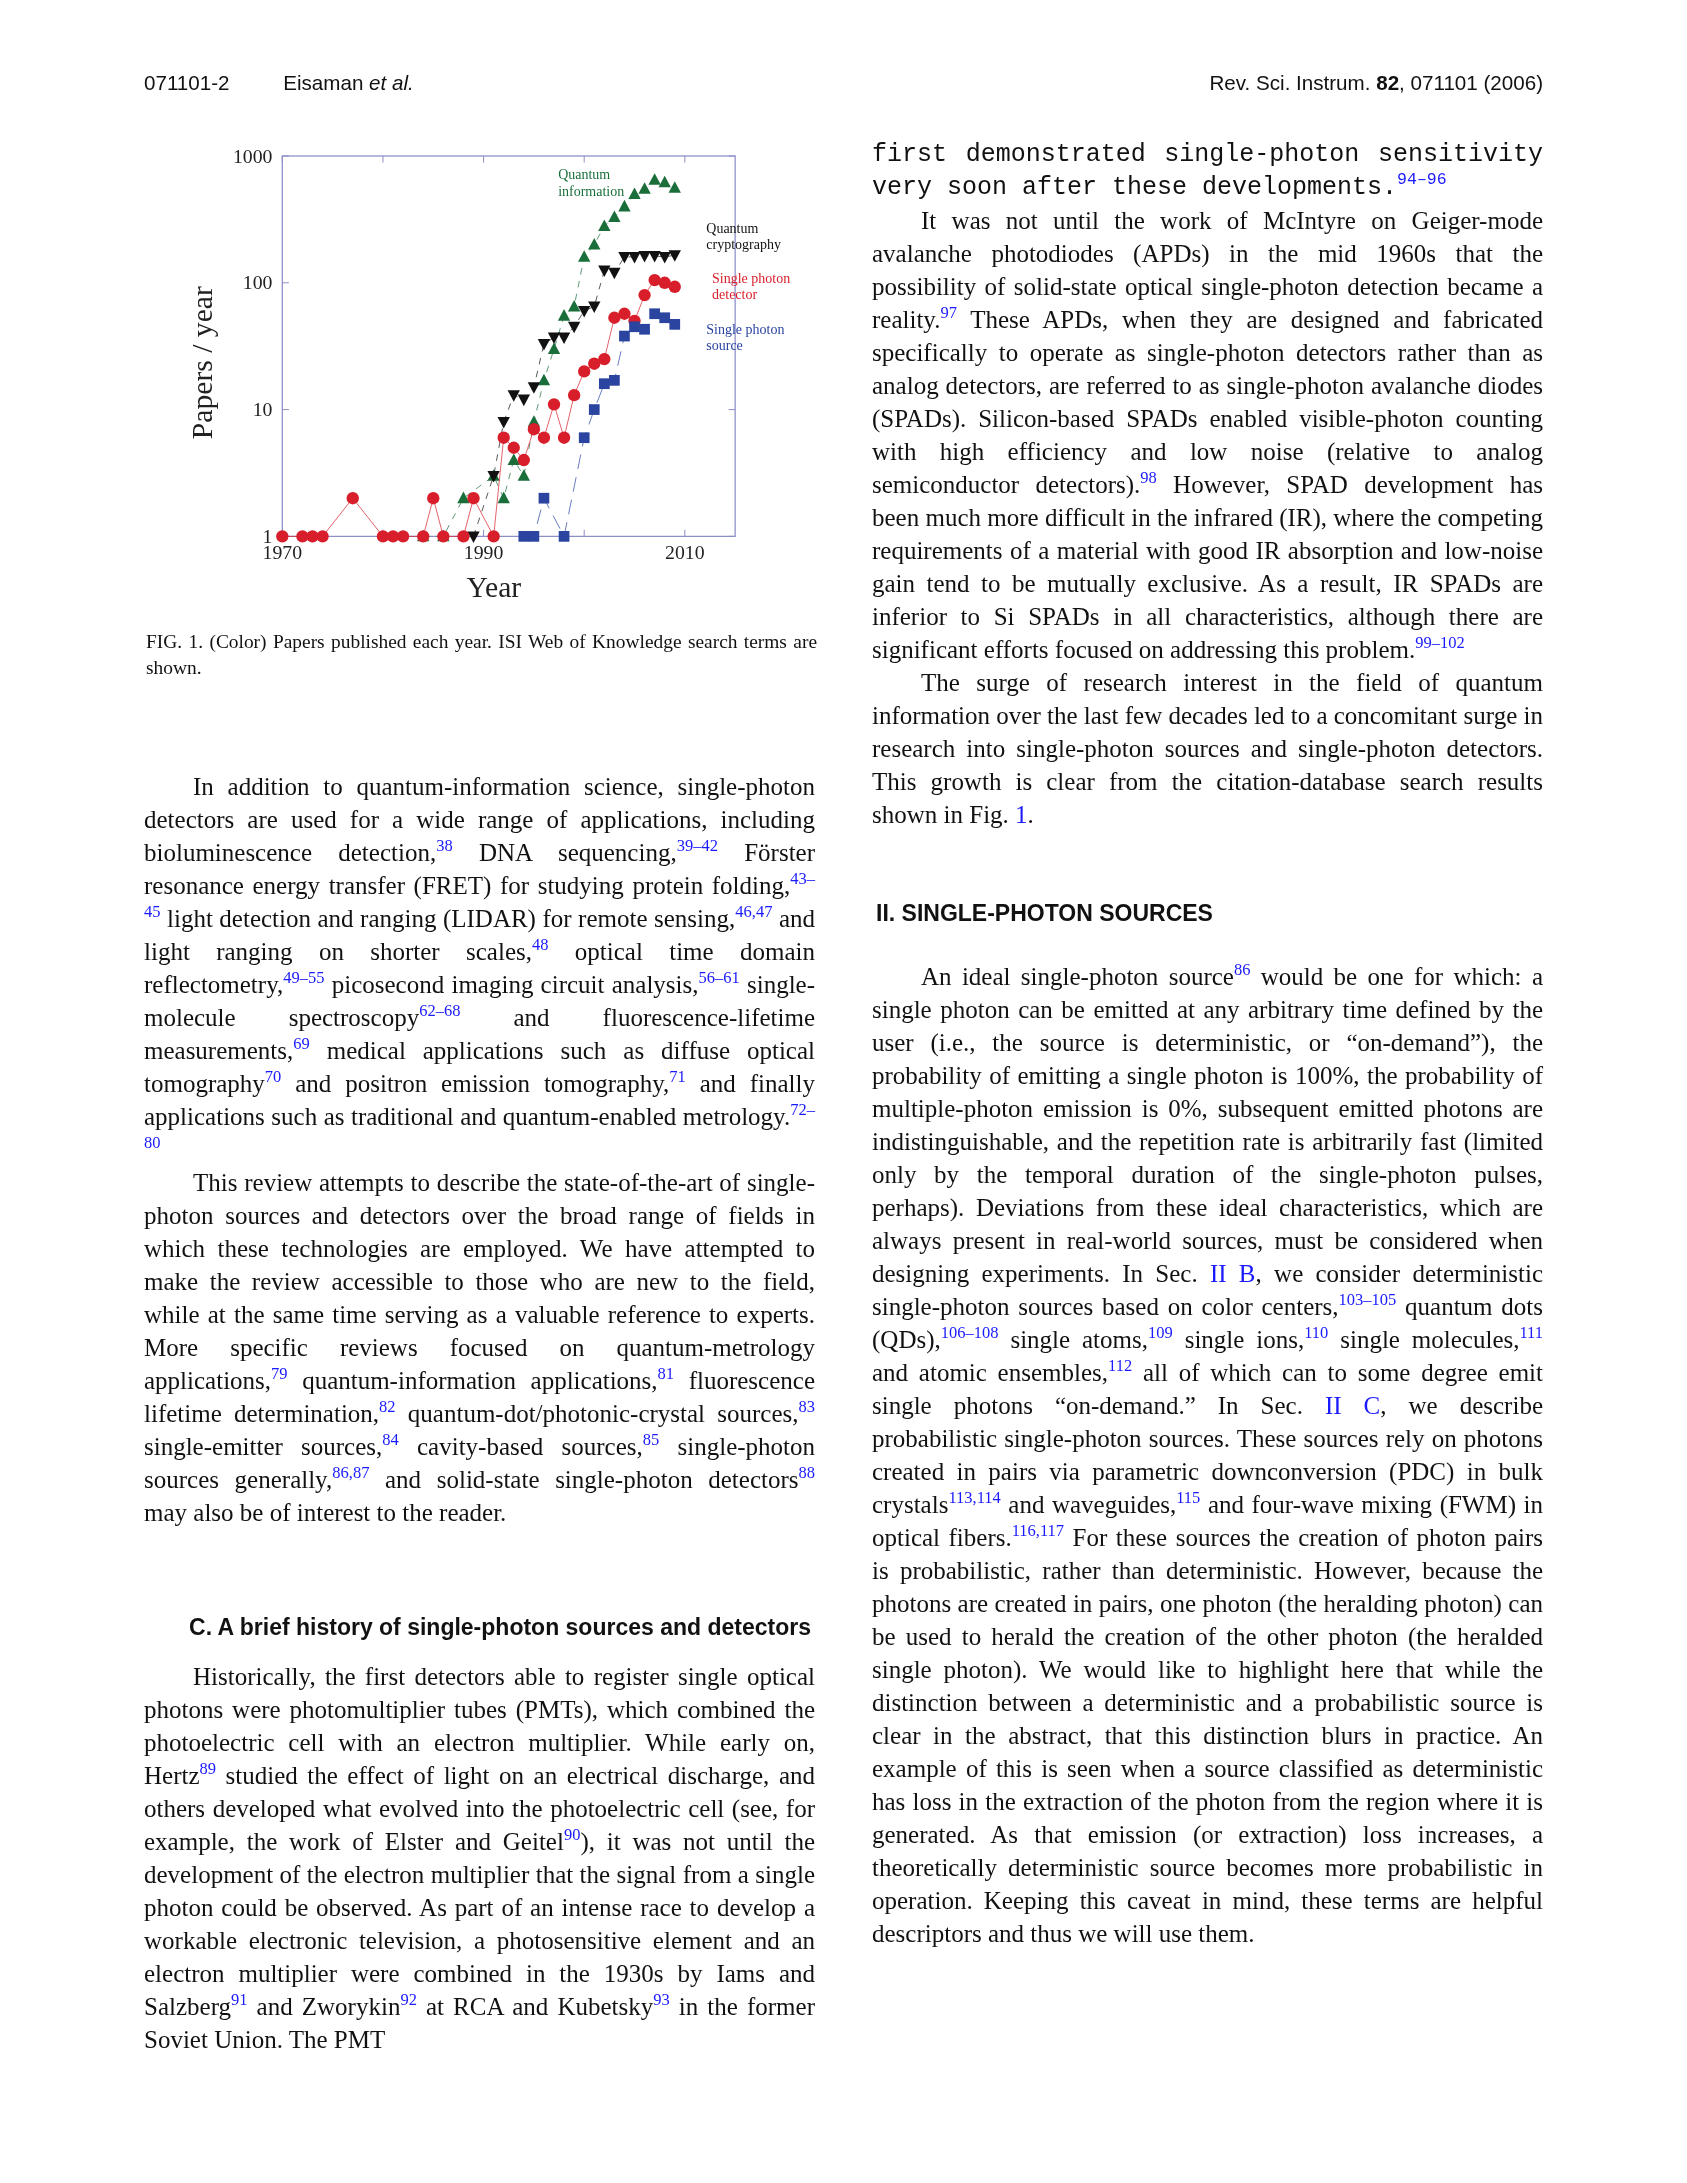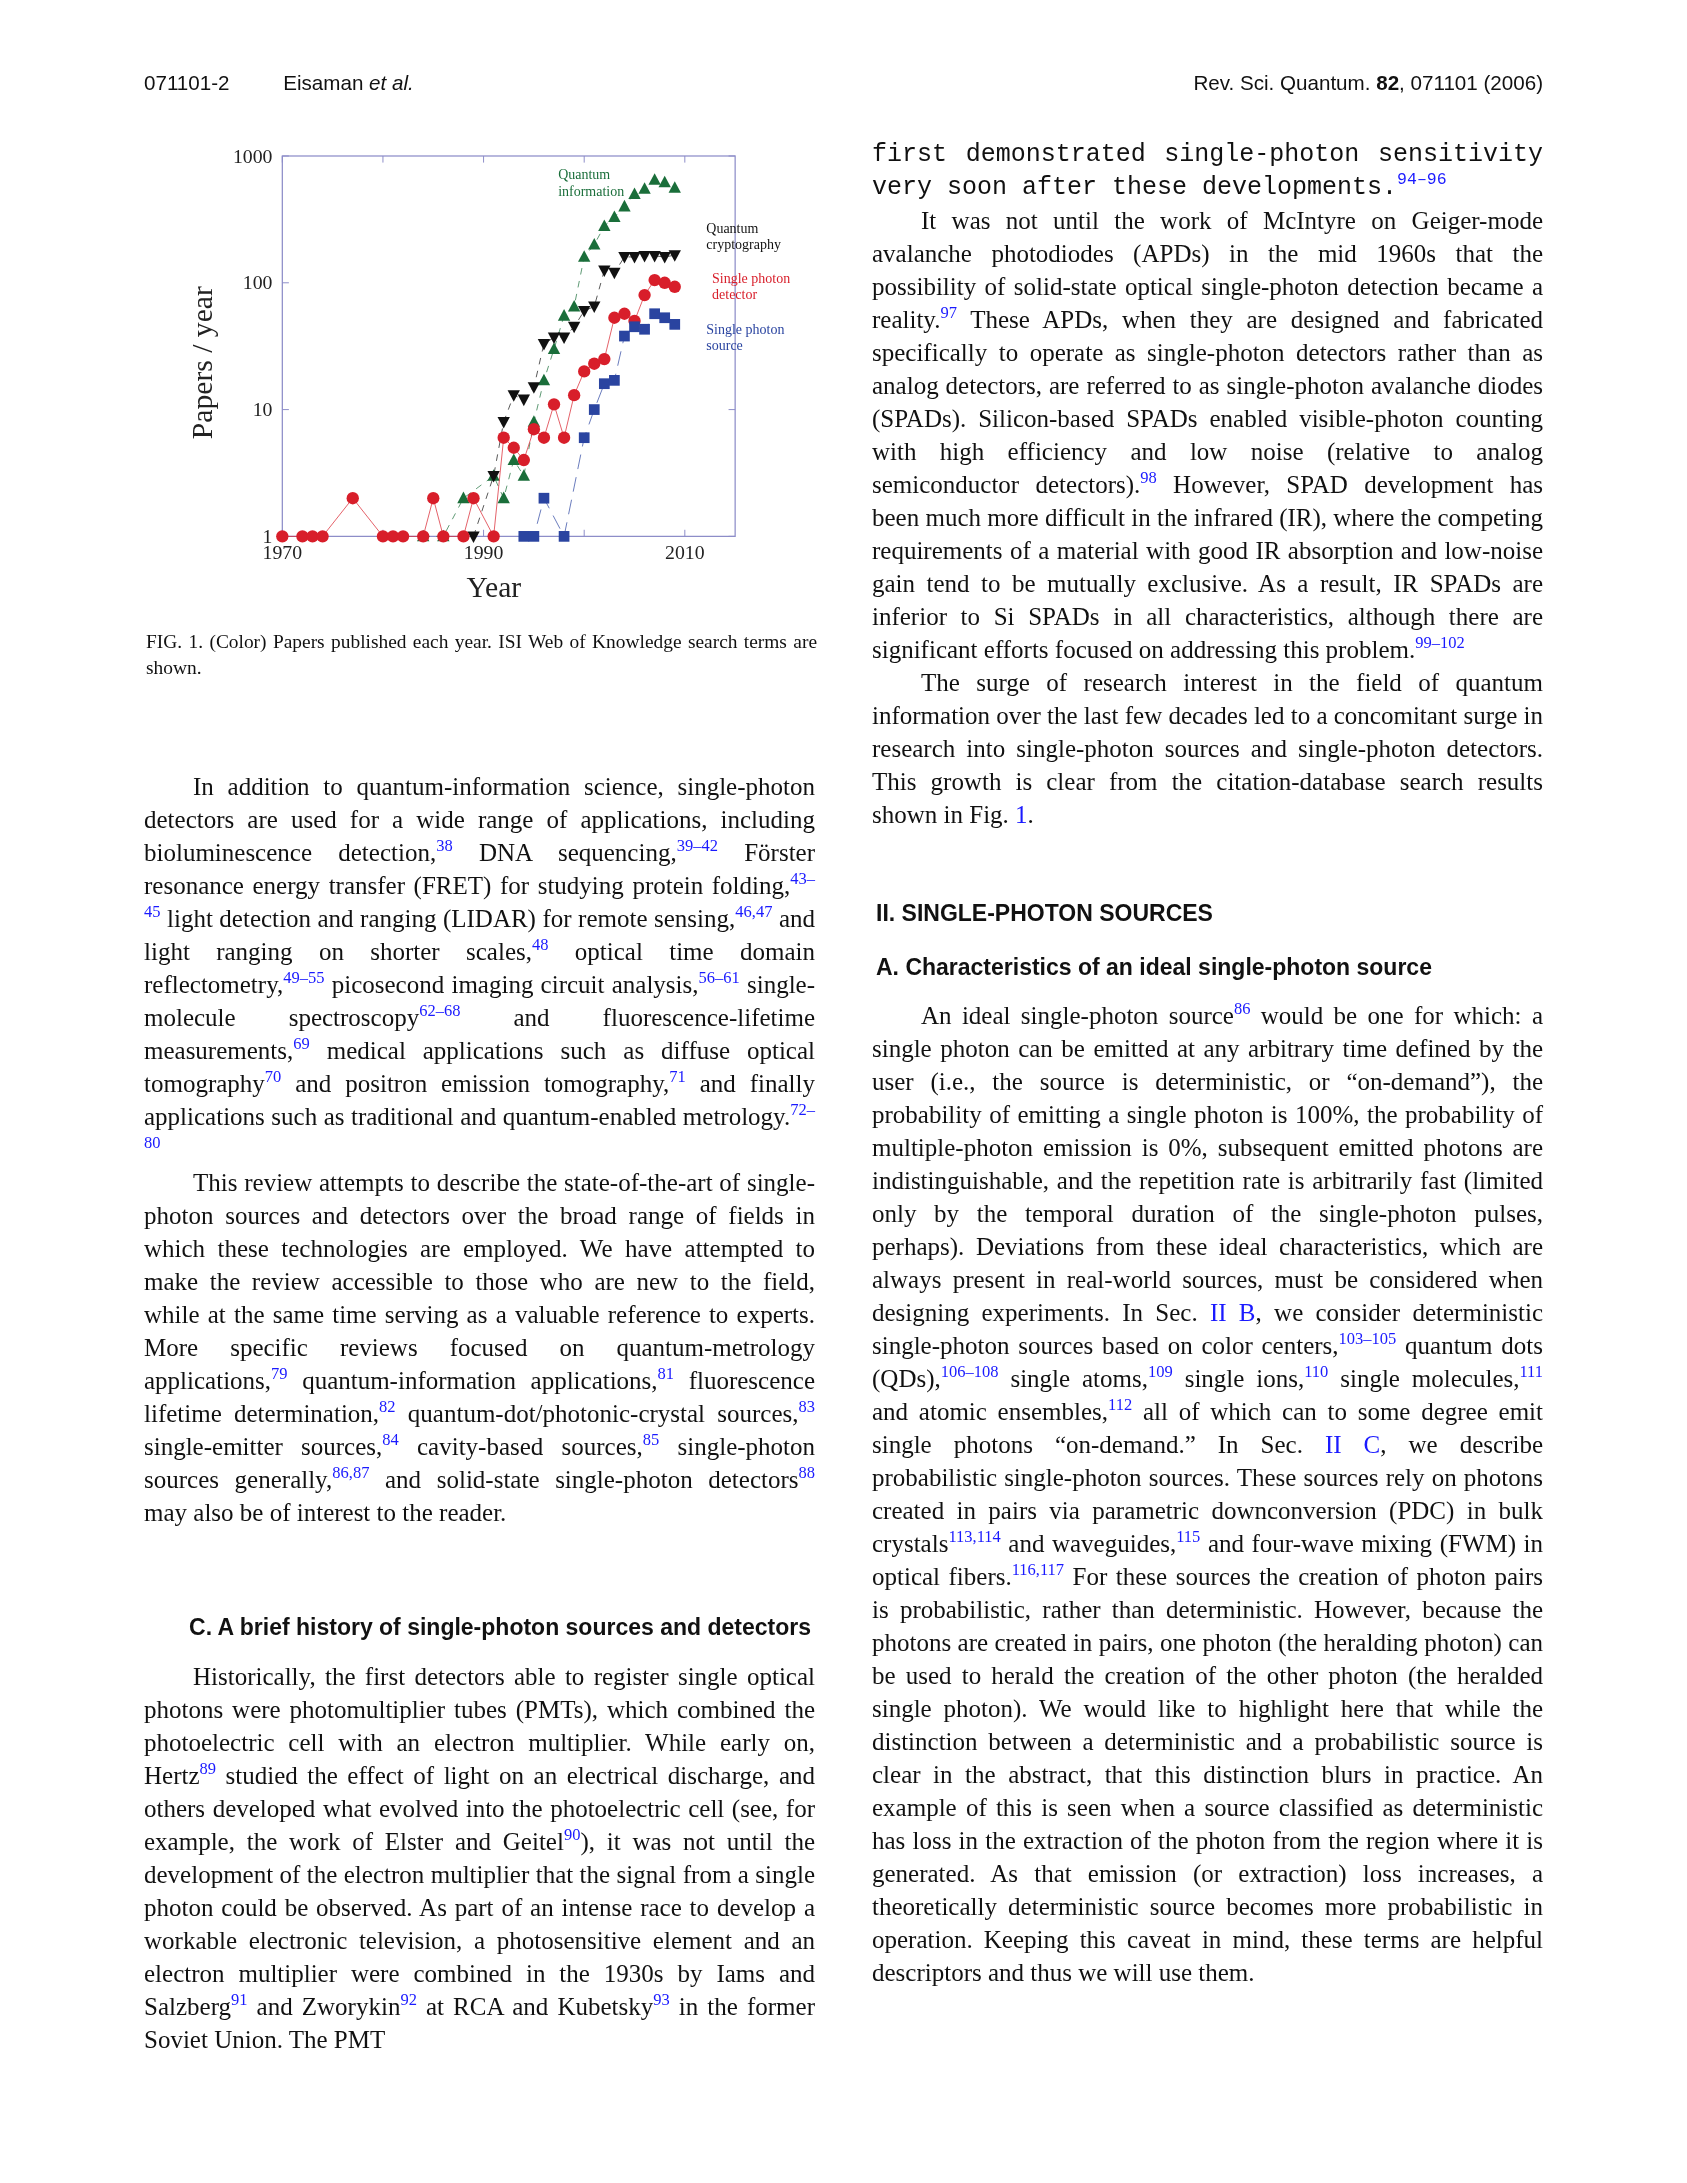--- a/index.html
+++ b/index.html
@@ -29,21 +29,21 @@
 </style>
 </head>
 <body>
 
 <div class="header">
   <div class="left">
     <span>071101-2</span>
     <span class="author"><span>Eisaman</span> <i>et al.</i></span>
   </div>
   <div class="right">
-    <span>Rev. Sci. Quantum.</span>
+    <span>Rev. Sci. Instrum.</span>
     <b>82</b><span>, 071101 (2006)</span>
   </div>
 </div>
 
 <div class="figure">
   <svg id="chart" width="671" height="486" xmlns="http://www.w3.org/2000/svg" viewBox="0 0 815 590">
       <rect x="168" y="29" width="550" height="462" fill="none" stroke="#8c8cc8" stroke-width="1.5"></rect>
       <line x1="168" y1="491" x2="168" y2="483" stroke="#8c8cc8" stroke-width="1.2"></line>
       <line x1="168" y1="29" x2="168" y2="37" stroke="#8c8cc8" stroke-width="1.2"></line>
       <line x1="290.22222222222223" y1="491" x2="290.22222222222223" y2="483" stroke="#8c8cc8" stroke-width="1.2"></line>
@@ -192,17 +192,16 @@
   <p>Historically, the first detectors able to register single optical photons were photomultiplier tubes (PMTs), which combined the photoelectric cell with an electron multiplier. While early on, Hertz<sup class="ref">89</sup> studied the effect of light on an electrical discharge, and others developed what evolved into the photoelectric cell (see, for example, the work of Elster and Geitel<sup class="ref">90</sup>), it was not until the development of the electron multiplier that the signal from a single photon could be observed. As part of an intense race to develop a workable electronic television, a photosensitive element and an electron multiplier were combined in the 1930s by Iams and Salzberg<sup class="ref">91</sup> and Zworykin<sup class="ref">92</sup> at RCA and Kubetsky<sup class="ref">93</sup> in the former Soviet Union. The PMT</p>
 </div>
 
 <div class="col col-right" style="top: 138px;">
   <p class="noindent">first demonstrated single-photon sensitivity very soon after these developments.<sup class="ref">94–96</sup></p>
   <p>It was not until the work of McIntyre on Geiger-mode avalanche photodiodes (APDs) in the mid 1960s that the possibility of solid-state optical single-photon detection became a reality.<sup class="ref">97</sup> These APDs, when they are designed and fabricated specifically to operate as single-photon detectors rather than as analog detectors, are referred to as single-photon avalanche diodes (SPADs). Silicon-based SPADs enabled visible-photon counting with high efficiency and low noise (relative to analog semiconductor detectors).<sup class="ref">98</sup> However, SPAD development has been much more difficult in the infrared (IR), where the competing requirements of a material with good IR absorption and low-noise gain tend to be mutually exclusive. As a result, IR SPADs are inferior to Si SPADs in all characteristics, although there are significant efforts focused on addressing this problem.<sup class="ref">99–102</sup></p>
   <p>The surge of research interest in the field of quantum information over the last few decades led to a concomitant surge in research into single-photon sources and single-photon detectors. This growth is clear from the citation-database search results shown in Fig. <a class="secref">1</a>.</p>
   <div style="height: 63px;"></div>
   <h2 class="sec">II.  SINGLE-PHOTON SOURCES</h2>
   <div style="height: 15px;"></div>
-  <h3 class="sub">A.  Characteristics of an ideal single-photon source</h3>
   <div style="height: 11.5px;"></div>
   <p>An ideal single-photon source<sup class="ref">86</sup> would be one for which: a single photon can be emitted at any arbitrary time defined by the user (i.e., the source is deterministic, or “on-demand”), the probability of emitting a single photon is 100%, the probability of multiple-photon emission is 0%, subsequent emitted photons are indistinguishable, and the repetition rate is arbitrarily fast (limited only by the temporal duration of the single-photon pulses, perhaps). Deviations from these ideal characteristics, which are always present in real-world sources, must be considered when designing experiments. In Sec. <a class="secref">II B</a>, we consider deterministic single-photon sources based on color centers,<sup class="ref">103–105</sup> quantum dots (QDs),<sup class="ref">106–108</sup> single atoms,<sup class="ref">109</sup> single ions,<sup class="ref">110</sup> single molecules,<sup class="ref">111</sup> and atomic ensembles,<sup class="ref">112</sup> all of which can to some degree emit single photons “on-demand.” In Sec. <a class="secref">II C</a>, we describe probabilistic single-photon sources. These sources rely on photons created in pairs via parametric downconversion (PDC) in bulk crystals<sup class="ref">113,114</sup> and waveguides,<sup class="ref">115</sup> and four-wave mixing (FWM) in optical fibers.<sup class="ref">116,117</sup> For these sources the creation of photon pairs is probabilistic, rather than deterministic. However, because the photons are created in pairs, one photon (the heralding photon) can be used to herald the creation of the other photon (the heralded single photon). We would like to highlight here that while the distinction between a deterministic and a probabilistic source is clear in the abstract, that this distinction blurs in practice. An example of this is seen when a source classified as deterministic has loss in the extraction of the photon from the region where it is generated. As that emission (or extraction) loss increases, a theoretically deterministic source becomes more probabilistic in operation. Keeping this caveat in mind, these terms are helpful descriptors and thus we will use them.</p>
 </div>
 
 
 </body></html>

